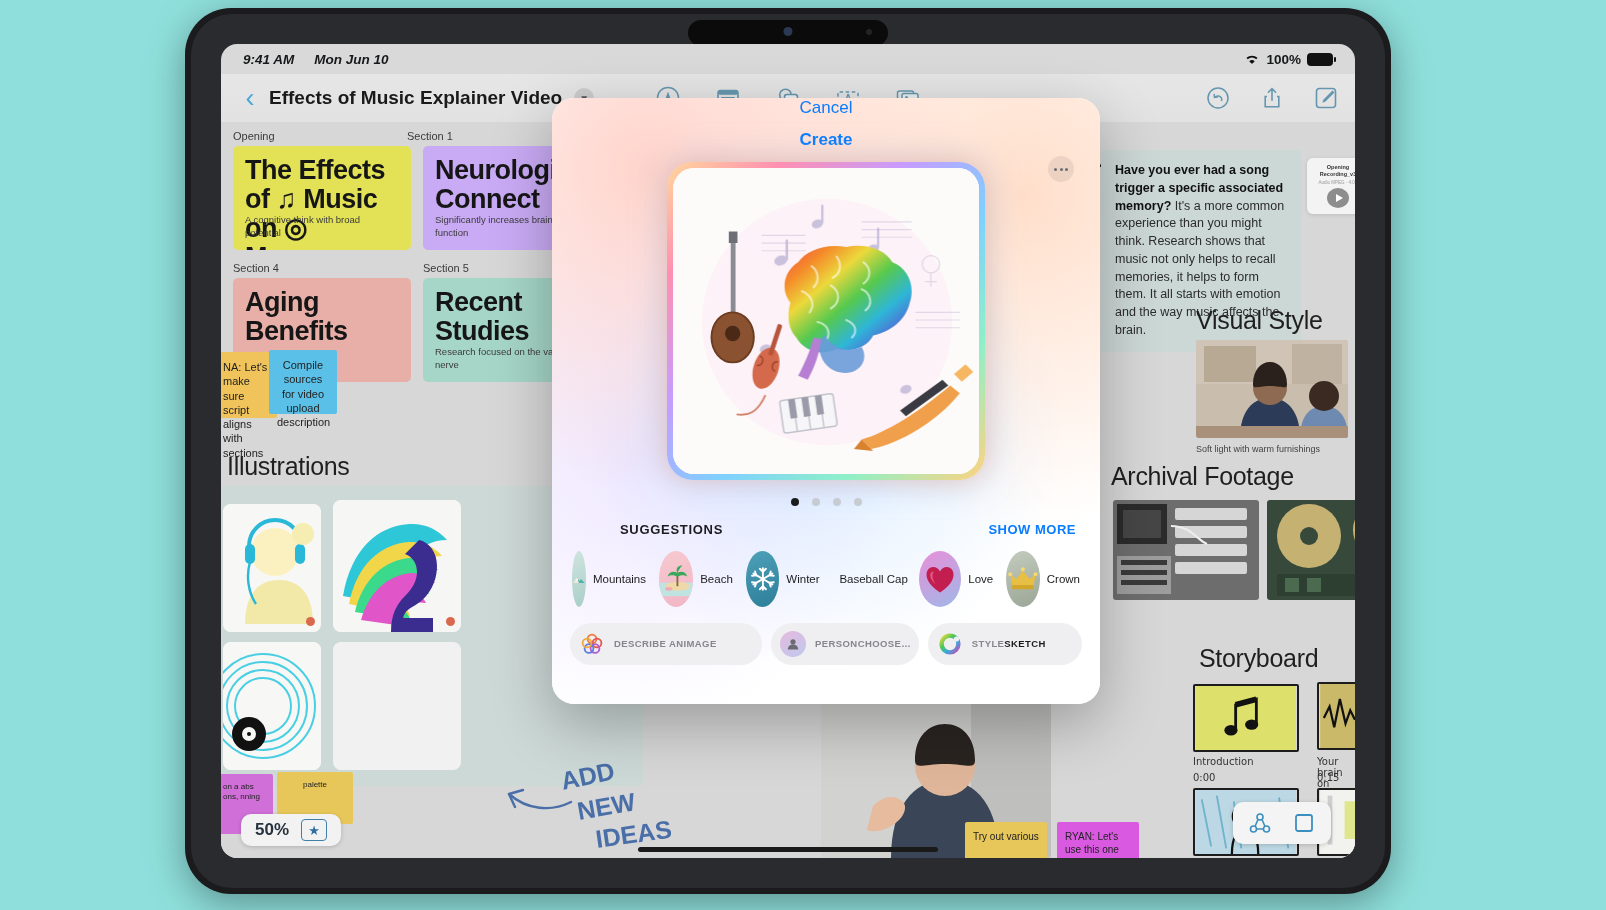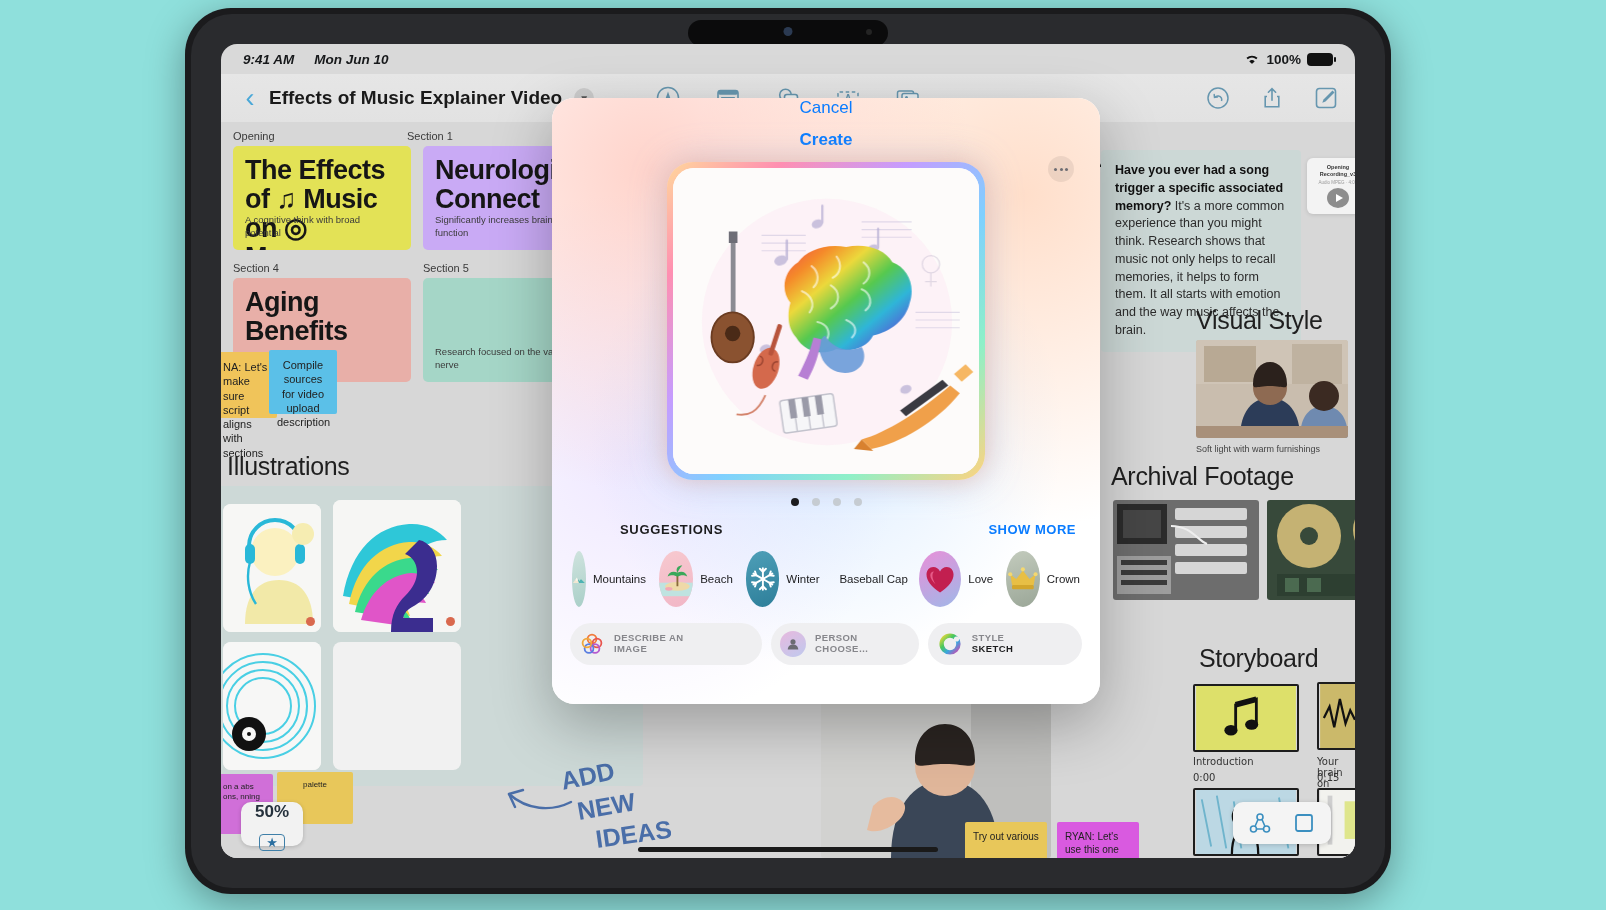--- a/index.html
+++ b/index.html
@@ -133,24 +133,23 @@
   .cap { position: absolute; font-size: 9px; color: #444; }
 
   .sb-frame { position: absolute; border: 2px solid #1d1d1d; border-radius: 2px;
     overflow: hidden; }
   .sb-cap { position: absolute; font-size: 10px; color: #333;
     font-family: "DejaVu Sans", sans-serif; }
 
   
   #zoom-pill {
     position: absolute; left: 20px; bottom: 12px;
-    background: #f2f2f2; border-radius: 10px; height: 44px;
+    background: #f2f2f2; border-radius: 10px; height: 32px;
     display: flex; align-items: center; gap: 12px; padding: 0 14px;
     box-shadow: 0 1px 4px rgba(0,0,0,.18);
-    flex-direction: column;
   }
   #zoom-level { font-size: 17px; font-weight: 600; color: #26323d; }
   #fav-btn { width: 26px; height: 22px; border: 1.4px solid #3f7fa8;
     border-radius: 4px; display:flex; align-items:center; justify-content:center;
     color: #2b6fa0; font-size: 13px; }
 
   
   #mini-palette {
     position: absolute; right: 24px; bottom: 14px;
     background: #f4f4f4; border-radius: 10px; height: 42px;
@@ -242,21 +241,21 @@
   .field-chip {
     height: 42px; background: #efeff1; border-radius: 21px;
     display: flex; align-items: center; gap: 9px; padding: 0 14px 0 9px;
     cursor: pointer; overflow: hidden;
   }
   #describe-image-field { flex: 1.52; }
   #person-field { flex: 1.12; }
   #style-field { flex: 1.18; }
   .chip-icon { width: 26px; height: 26px; border-radius: 50%; flex: 0 0 26px;
     display:flex; align-items:center; justify-content:center; }
-  .chip-text { display: flex; flex-direction: column; line-height: 1.15; min-width:0; }
+  .chip-text { display: flex; flex-direction: row; line-height: 1.15; min-width:0; }
   .chip-label { font-size: 9.5px; font-weight: 600; letter-spacing: .4px;
     color: #86868b; text-transform: uppercase; white-space: nowrap; }
   .chip-value { font-size: 9.5px; font-weight: 600; letter-spacing: .4px;
     color: #86868b; text-transform: uppercase; white-space: nowrap; }
   .chip-value.strong { color: #1c1c1e; font-weight: 700; }
 </style>
 </head>
 <body>
 
 <div id="device-frame">
@@ -371,20 +370,21 @@
       <div class="card" style="left:202px; top:24px; width:178px; height:104px; background:#c9aaf5;">
         <div class="hl">Neurologic Connect</div>
         <div class="sub">Significantly increases brain function</div>
       </div>
 
       <div class="card" style="left:12px; top:156px; width:178px; height:104px; background:#e8afa8;">
         <div class="hl">Aging Benefits</div>
       </div>
 
       <div class="card" style="left:202px; top:156px; width:178px; height:104px; background:#a5d6c7;">
+        <div class="hl">Recent Studies</div>
         <div class="sub">Research focused on the vagus nerve</div>
       </div>
 
       <div class="sticky" style="left:-6px; top:230px; width:62px; height:66px; background:#f0c45a; text-align:left;">NA: Let's make sure script aligns with sections</div>
       <div class="sticky" style="left:48px; top:228px; width:68px; height:64px; background:#5bc0e8;">Compile sources for video upload description</div>
 
       <div class="section-heading" style="left:6px; top:330px;">Illustrations</div>
       <div style="position:absolute;left:-8px;top:364px;width:430px;height:300px;background:#cdd9d7;border-radius:4px;"></div>
 
       <div class="photo" style="left:2px; top:382px; width:98px; height:128px; background:#f4f4f4; border-radius:8px;">

